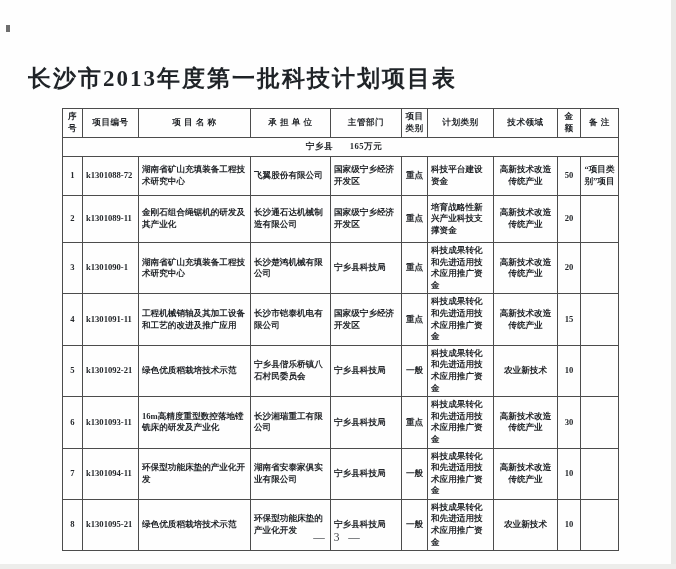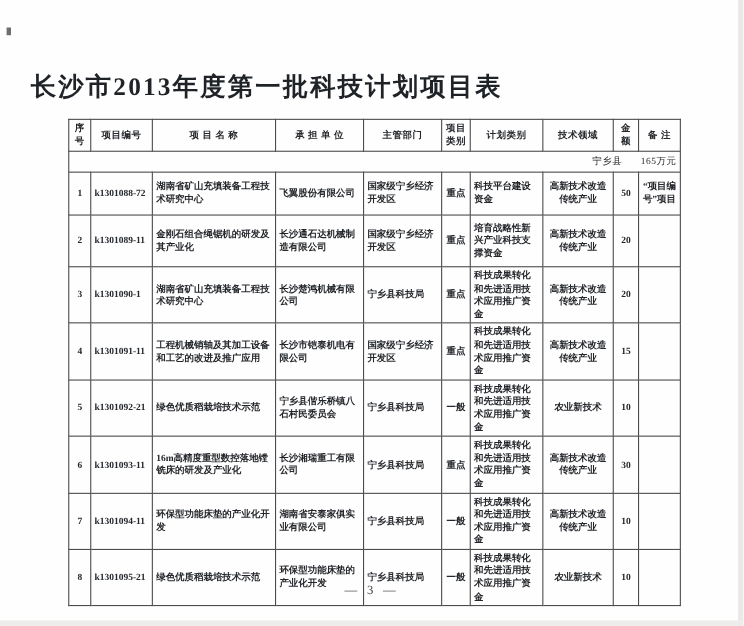--- a/index.html
+++ b/index.html
@@ -50,23 +50,23 @@
     color:#24272b;
   }
   table.main th{
     font-weight:bold;
     text-align:center;
     height:24px;
     letter-spacing:.5px;
   }
   tr.group-row td{
     height:14px;
-    text-align:right;
+    text-align:center;
     padding-left:10px;
-    font-weight:normal;
+    font-weight:bold;
     letter-spacing:.5px;
   }
   tr.data-row td{height:34px;}
   tr.row-tall td{height:42px;}
   .c{text-align:center;}
   .l{text-align:left;}
   .group-total{margin-left:14px;}
 
   .page-number{
     position:absolute;left:0;bottom:26px;width:100%;
@@ -125,21 +125,21 @@
       <tr class="data-row">
         <td class="c">1</td>
         <td class="l">k1301088-72</td>
         <td class="l">湖南省矿山充填装备工程技术研究中心</td>
         <td class="l">飞翼股份有限公司</td>
         <td class="l">国家级宁乡经济开发区</td>
         <td class="c">重点</td>
         <td class="l">科技平台建设资金</td>
         <td class="c">高新技术改造传统产业</td>
         <td class="c">50</td>
-        <td class="c">“项目编号”项目</td>
+        <td class="c">“项目类别”项目</td>
       </tr>
 
       <tr class="data-row row-tall">
         <td class="c">2</td>
         <td class="l">k1301089-11</td>
         <td class="l">金刚石组合绳锯机的研发及其产业化</td>
         <td class="l">长沙通石达机械制造有限公司</td>
         <td class="l">国家级宁乡经济开发区</td>
         <td class="c">重点</td>
         <td class="l">培育战略性新兴产业科技支撑资金</td>

